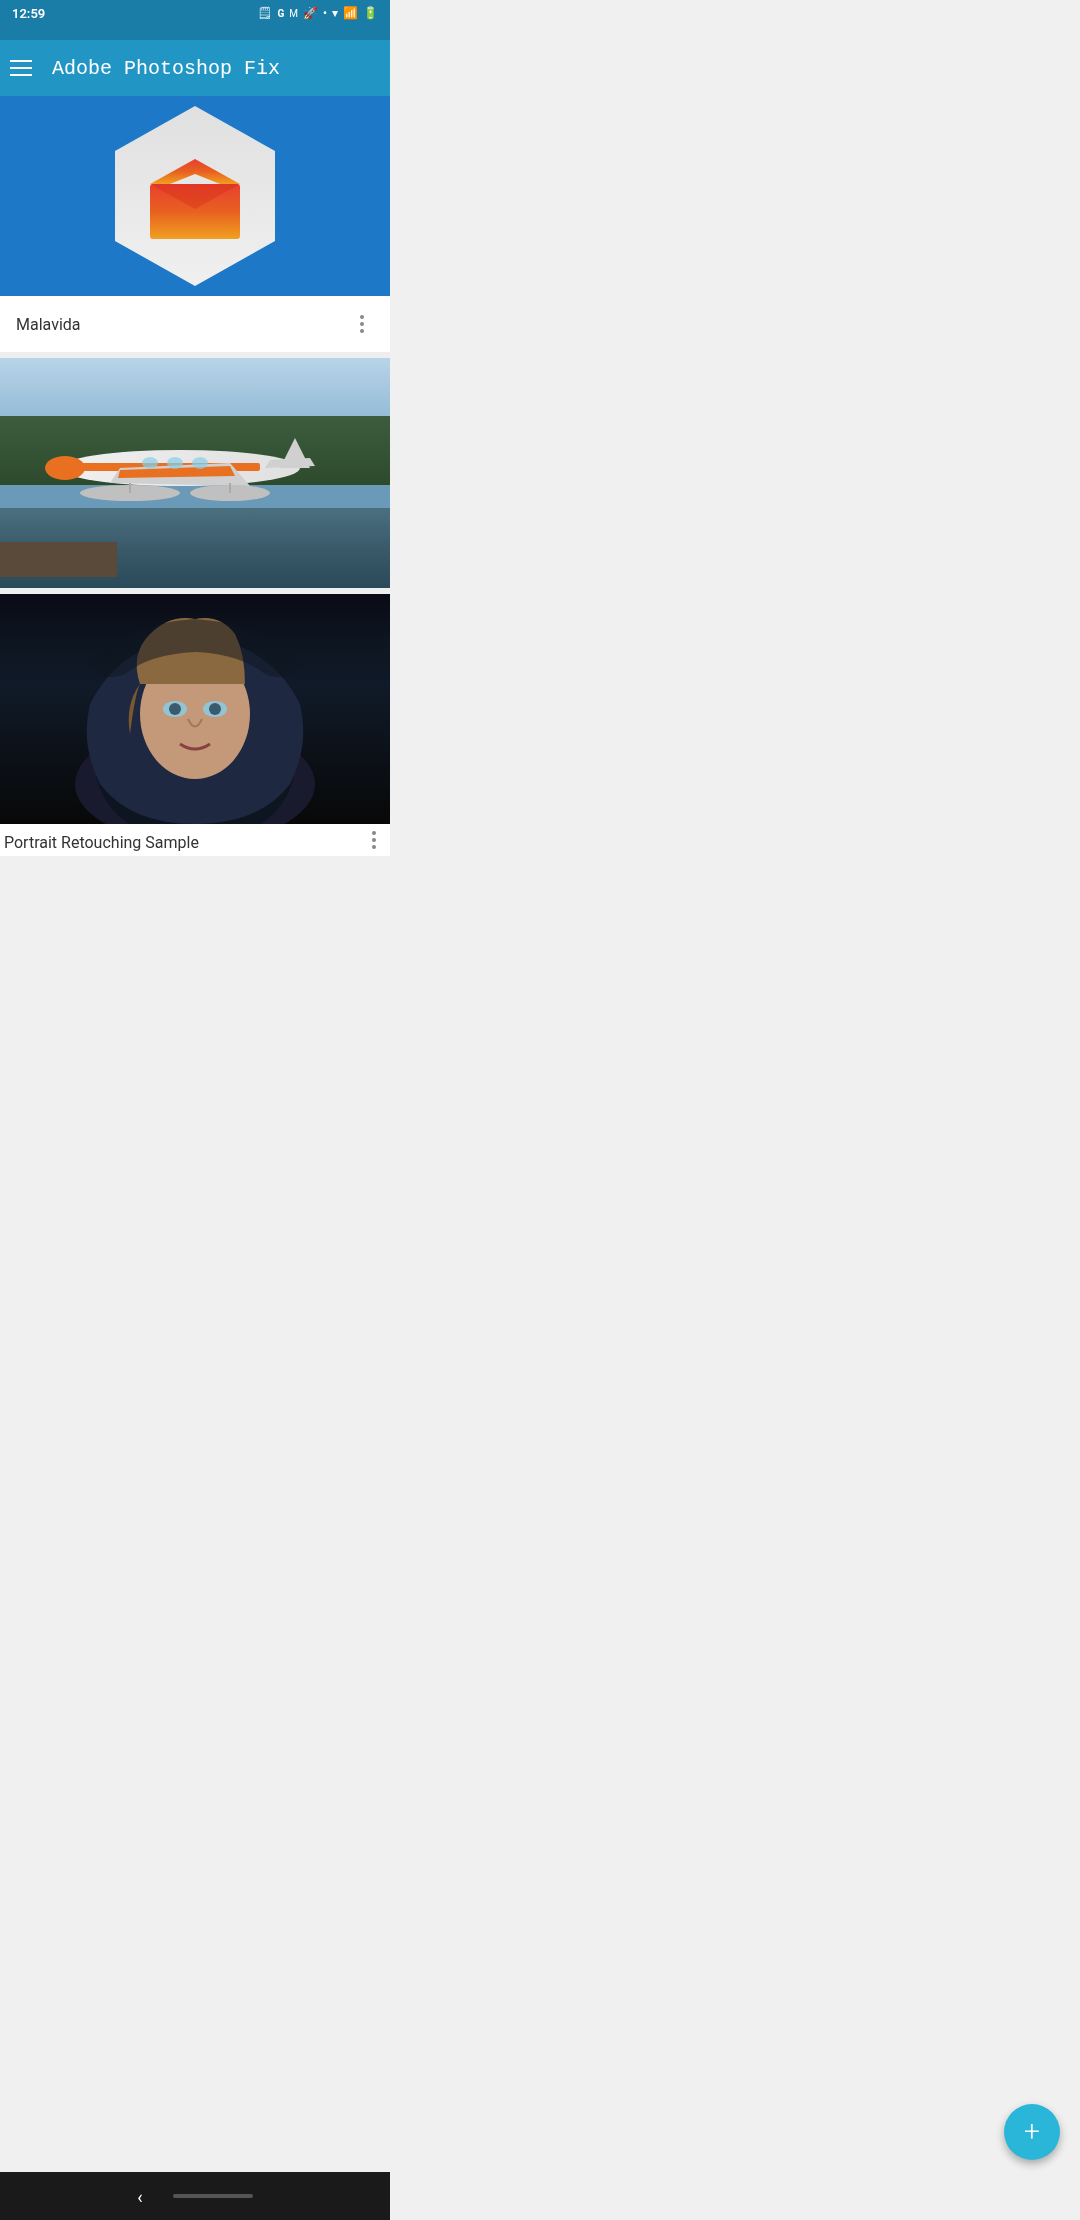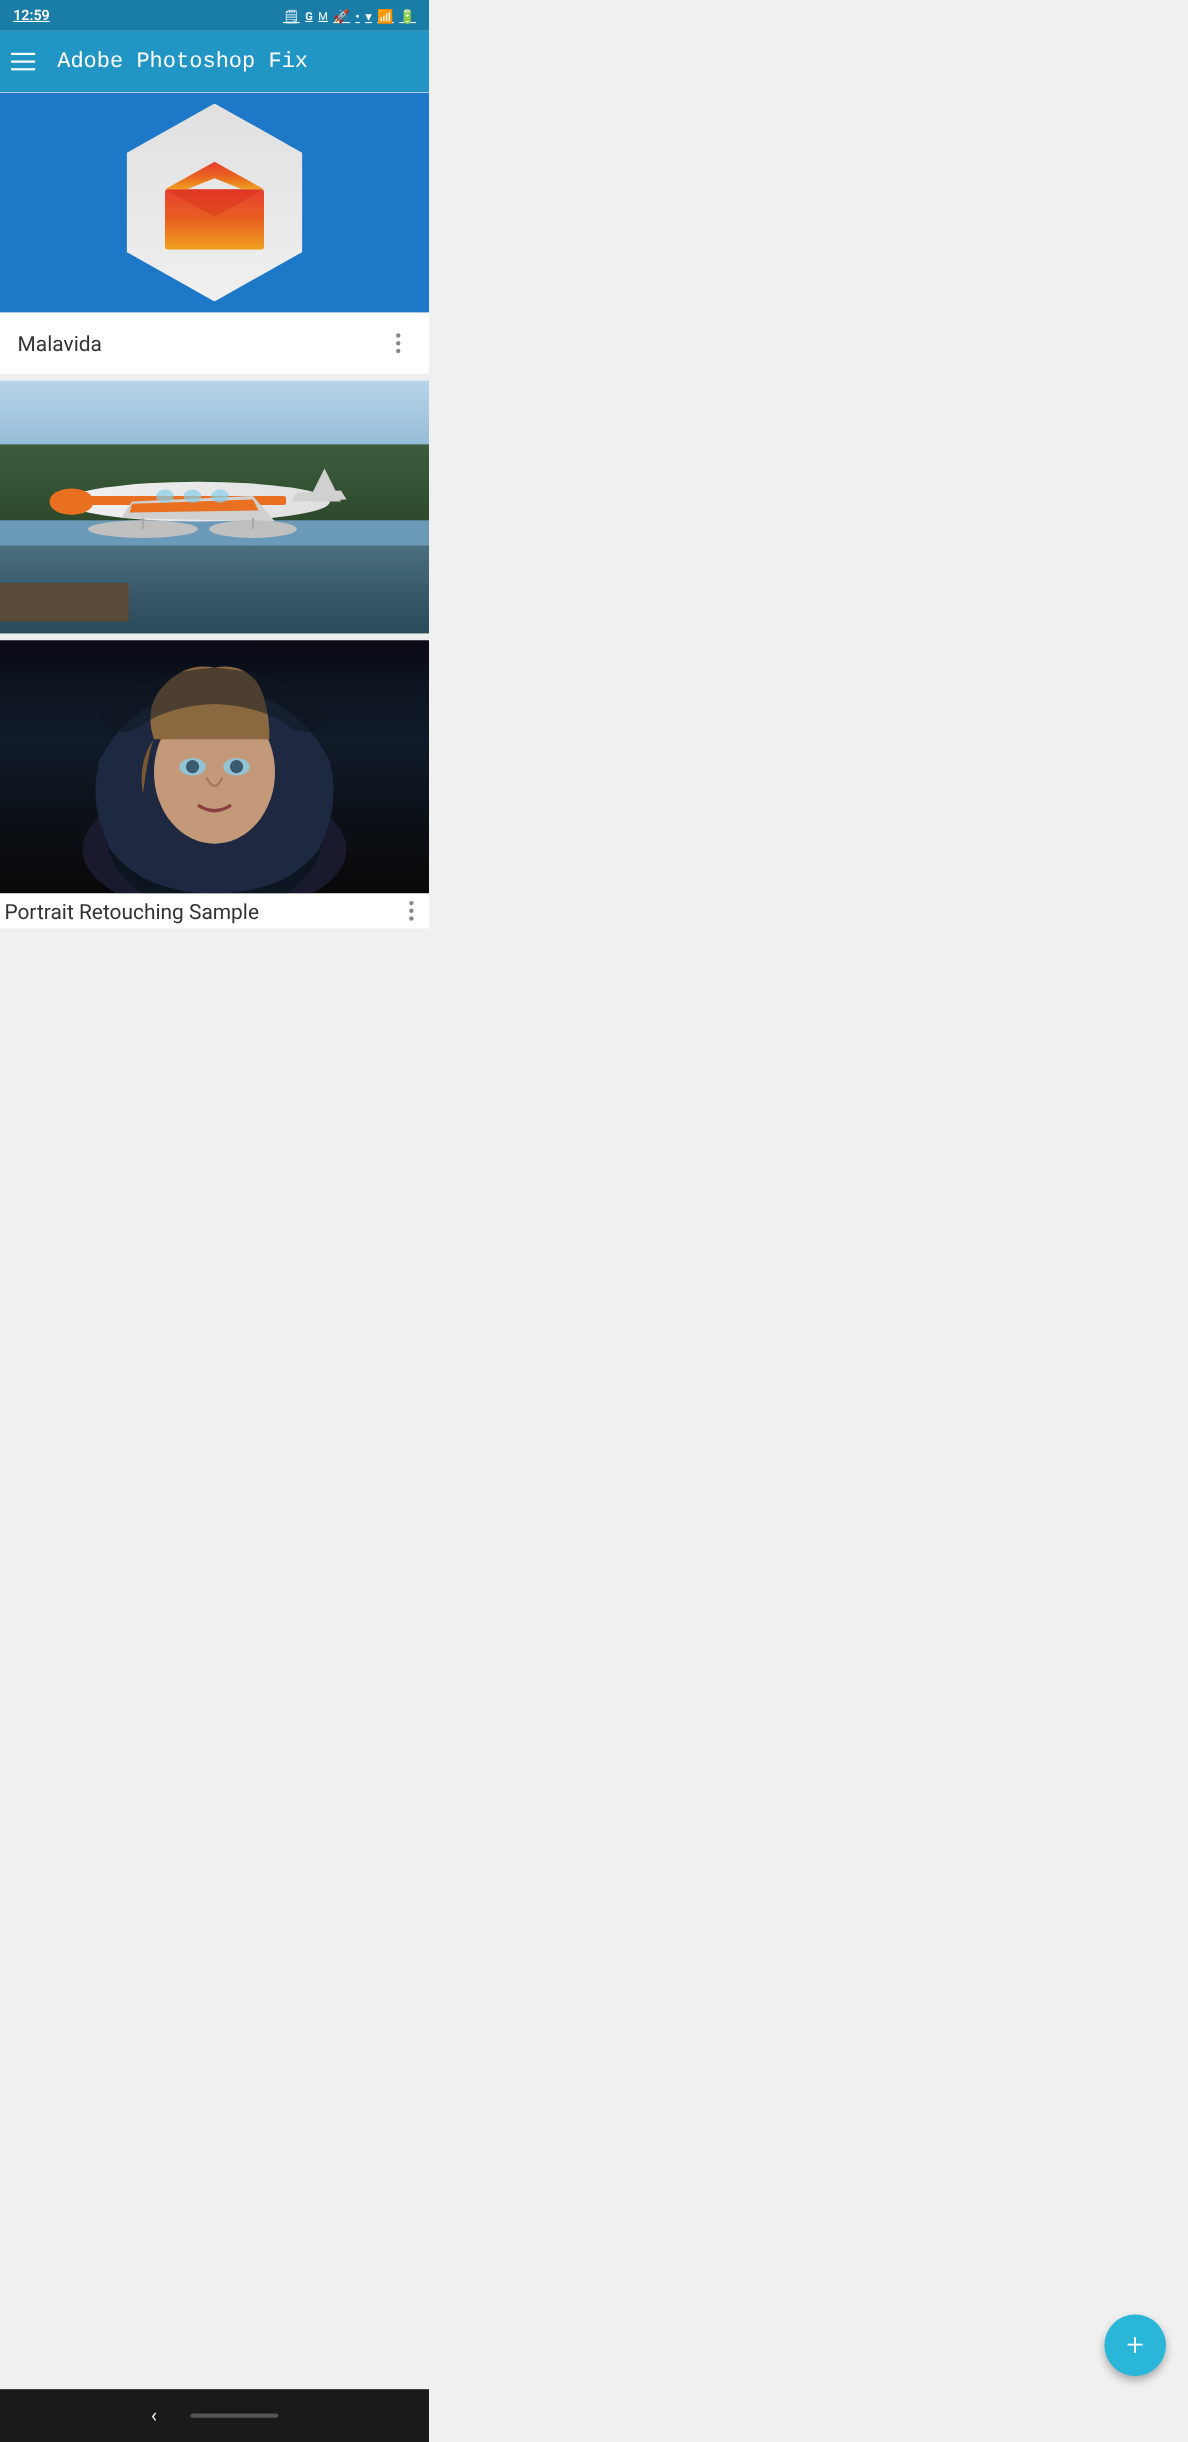--- a/index.html
+++ b/index.html
@@ -13,24 +13,23 @@
       overflow-x: hidden;
       position: relative;
     }
 
     
     .status-bar {
       background: #1a7da8;
       color: white;
       display: flex;
       justify-content: space-between;
-      align-items: flex-end;
+      align-items: flex-start;
       padding: 6px 12px;
-      height: 28px;
-      text-decoration: underline;
+      height: 40px;
     }
     .status-time {
       font-size: 13px;
       font-weight: 600;
     }
     .status-icons {
       display: flex;
       align-items: center;
       gap: 5px;
       font-size: 12px;
@@ -113,21 +112,21 @@
 
     .project-footer {
       display: flex;
       align-items: center;
       justify-content: space-between;
       padding: 16px;
       background: white;
     }
 
     .project-name {
-      font-size: 19px;
+      font-size: 16px;
       color: #333;
       font-weight: 400;
     }
 
     .more-btn {
       width: 24px;
       height: 24px;
       display: flex;
       flex-direction: column;
       align-items: center;

